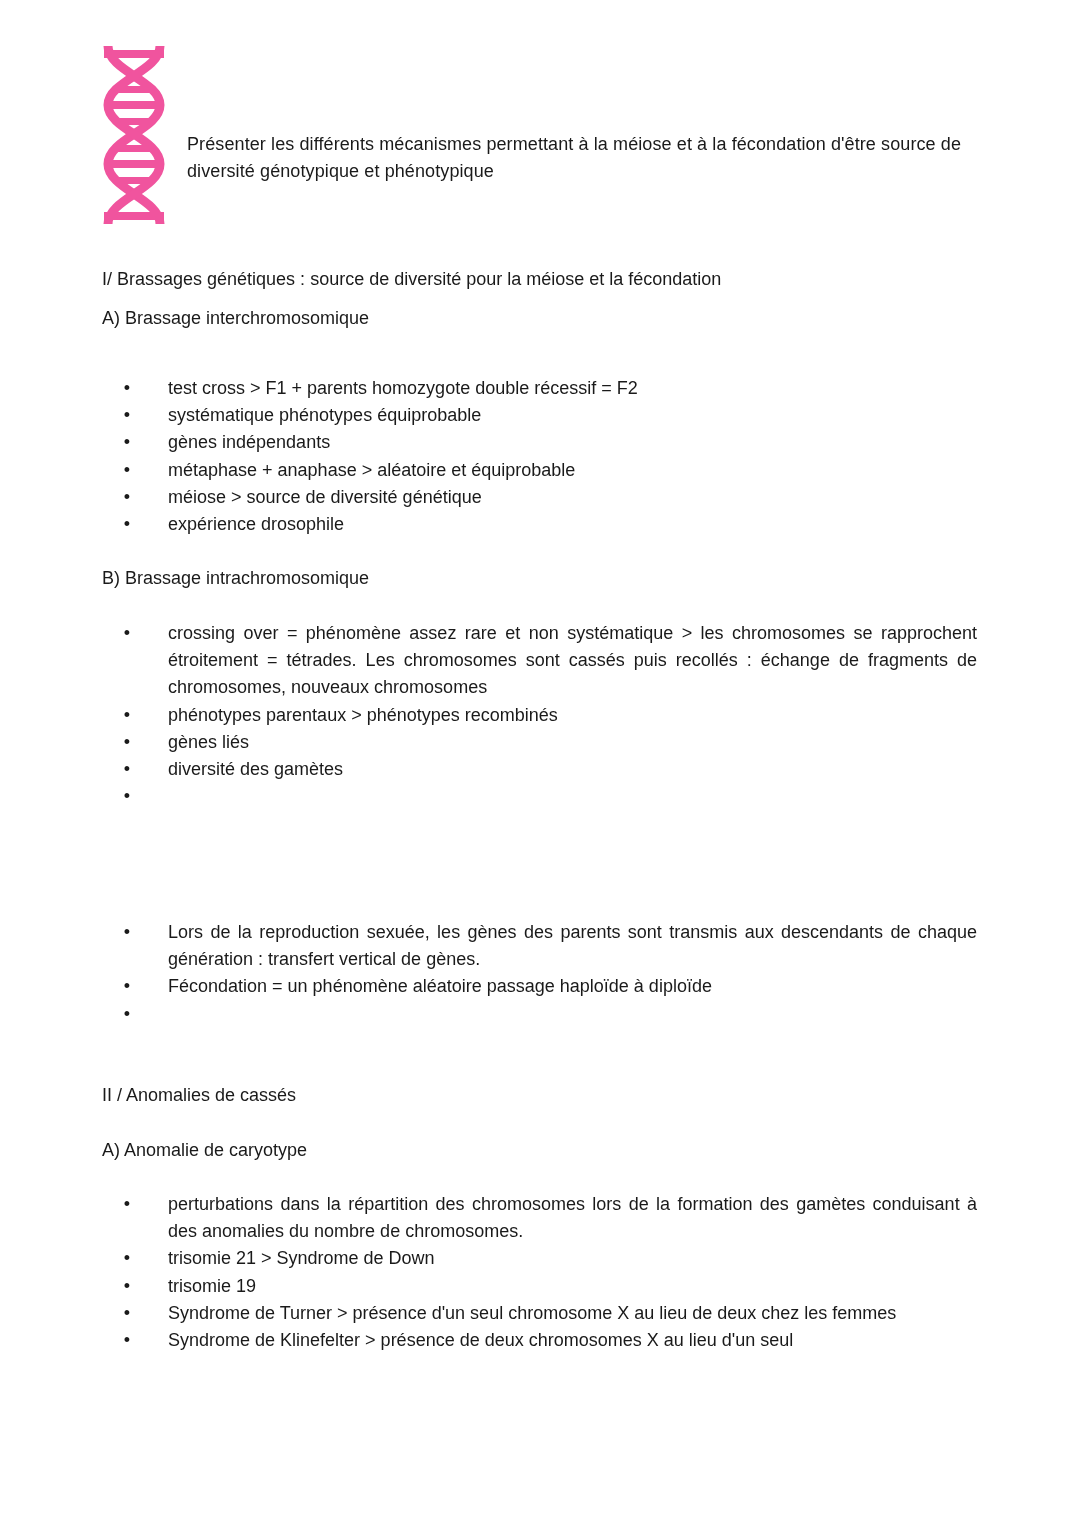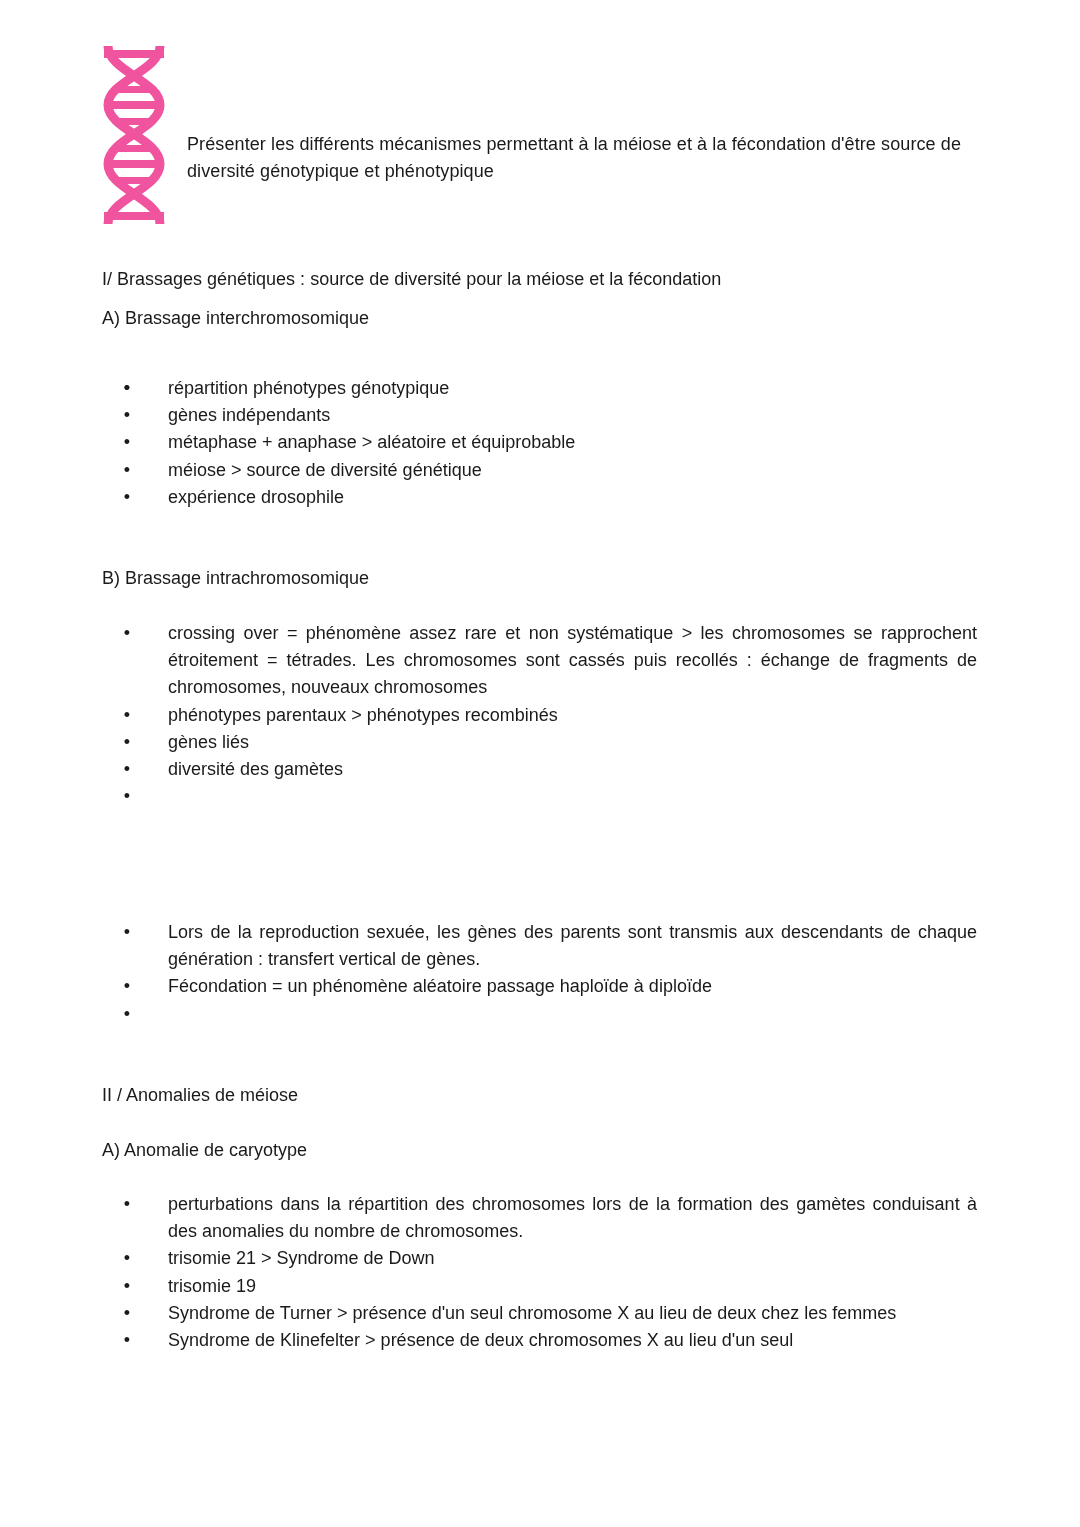--- a/index.html
+++ b/index.html
@@ -46,22 +46,22 @@
       <rect x="4" y="166" width="60" height="8"></rect>
     </g>
   </svg>
 
   <div class="intro">Présenter les différents mécanismes permettant à la méiose et à la fécondation d'être source de diversité génotypique et phénotypique</div>
 
   <div class="heading" style="top:266px;">I/ Brassages génétiques : source de diversité pour la méiose et la fécondation</div>
 
   <div class="heading" style="top:305px;">A) Brassage interchromosomique</div>
   <ul class="bullets" style="top:375px;">
-    <li><span class="dot">•</span></li>
-    <li><span class="dot">•</span><span>répartition phénotypes génotypique</span></li>
+    <li><span class="dot">•</span><span>test cross &gt; F1 + parents homozygote double récessif = F2</span></li>
+    <li><span class="dot">•</span><span>systématique phénotypes équiprobable</span></li>
     <li><span class="dot">•</span><span>gènes indépendants</span></li>
     <li><span class="dot">•</span><span>métaphase + anaphase &gt; aléatoire et équiprobable</span></li>
     <li><span class="dot">•</span><span>méiose &gt; source de diversité génétique</span></li>
     <li><span class="dot">•</span><span>expérience drosophile</span></li>
   </ul>
 
   <div class="heading" style="top:565px;">B) Brassage intrachromosomique</div>
   <ul class="bullets" style="top:620px;">
     <li><span class="dot">•</span><span>crossing over = phénomène assez rare et non systématique &gt; les chromosomes se rapprochent étroitement = tétrades. Les chromosomes sont cassés puis recollés : échange de fragments de chromosomes, nouveaux chromosomes</span></li>
     <li><span class="dot">•</span><span>phénotypes parentaux &gt; phénotypes recombinés</span></li>
@@ -69,21 +69,21 @@
     <li><span class="dot">•</span><span>diversité des gamètes</span></li>
     <li><span class="dot">•</span></li>
   </ul>
 
   <ul class="bullets" style="top:919px;">
     <li><span class="dot">•</span><span>Lors de la reproduction sexuée, les gènes des parents sont transmis aux descendants de chaque génération : transfert vertical de gènes.</span></li>
     <li><span class="dot">•</span><span>Fécondation = un phénomène aléatoire passage haploïde à diploïde</span></li>
     <li><span class="dot">•</span></li>
   </ul>
 
-  <div class="heading" style="top:1082px;">II / Anomalies de méiose</div>
+  <div class="heading" style="top:1082px;">II / Anomalies de cassés</div>
 
   <div class="heading" style="top:1137px;">A) Anomalie de caryotype</div>
   <ul class="bullets" style="top:1191px;">
     <li><span class="dot">•</span><span>perturbations dans la répartition des chromosomes lors de la formation des gamètes conduisant à des anomalies du nombre de chromosomes.</span></li>
     <li><span class="dot">•</span><span>trisomie 21 &gt; Syndrome de Down</span></li>
     <li><span class="dot">•</span><span>trisomie 19</span></li>
     <li><span class="dot">•</span><span>Syndrome de Turner &gt; présence d'un seul chromosome X au lieu de deux chez les femmes</span></li>
     <li><span class="dot">•</span><span>Syndrome de Klinefelter  &gt; présence de deux chromosomes X au lieu d'un seul</span></li>
   </ul>
 

